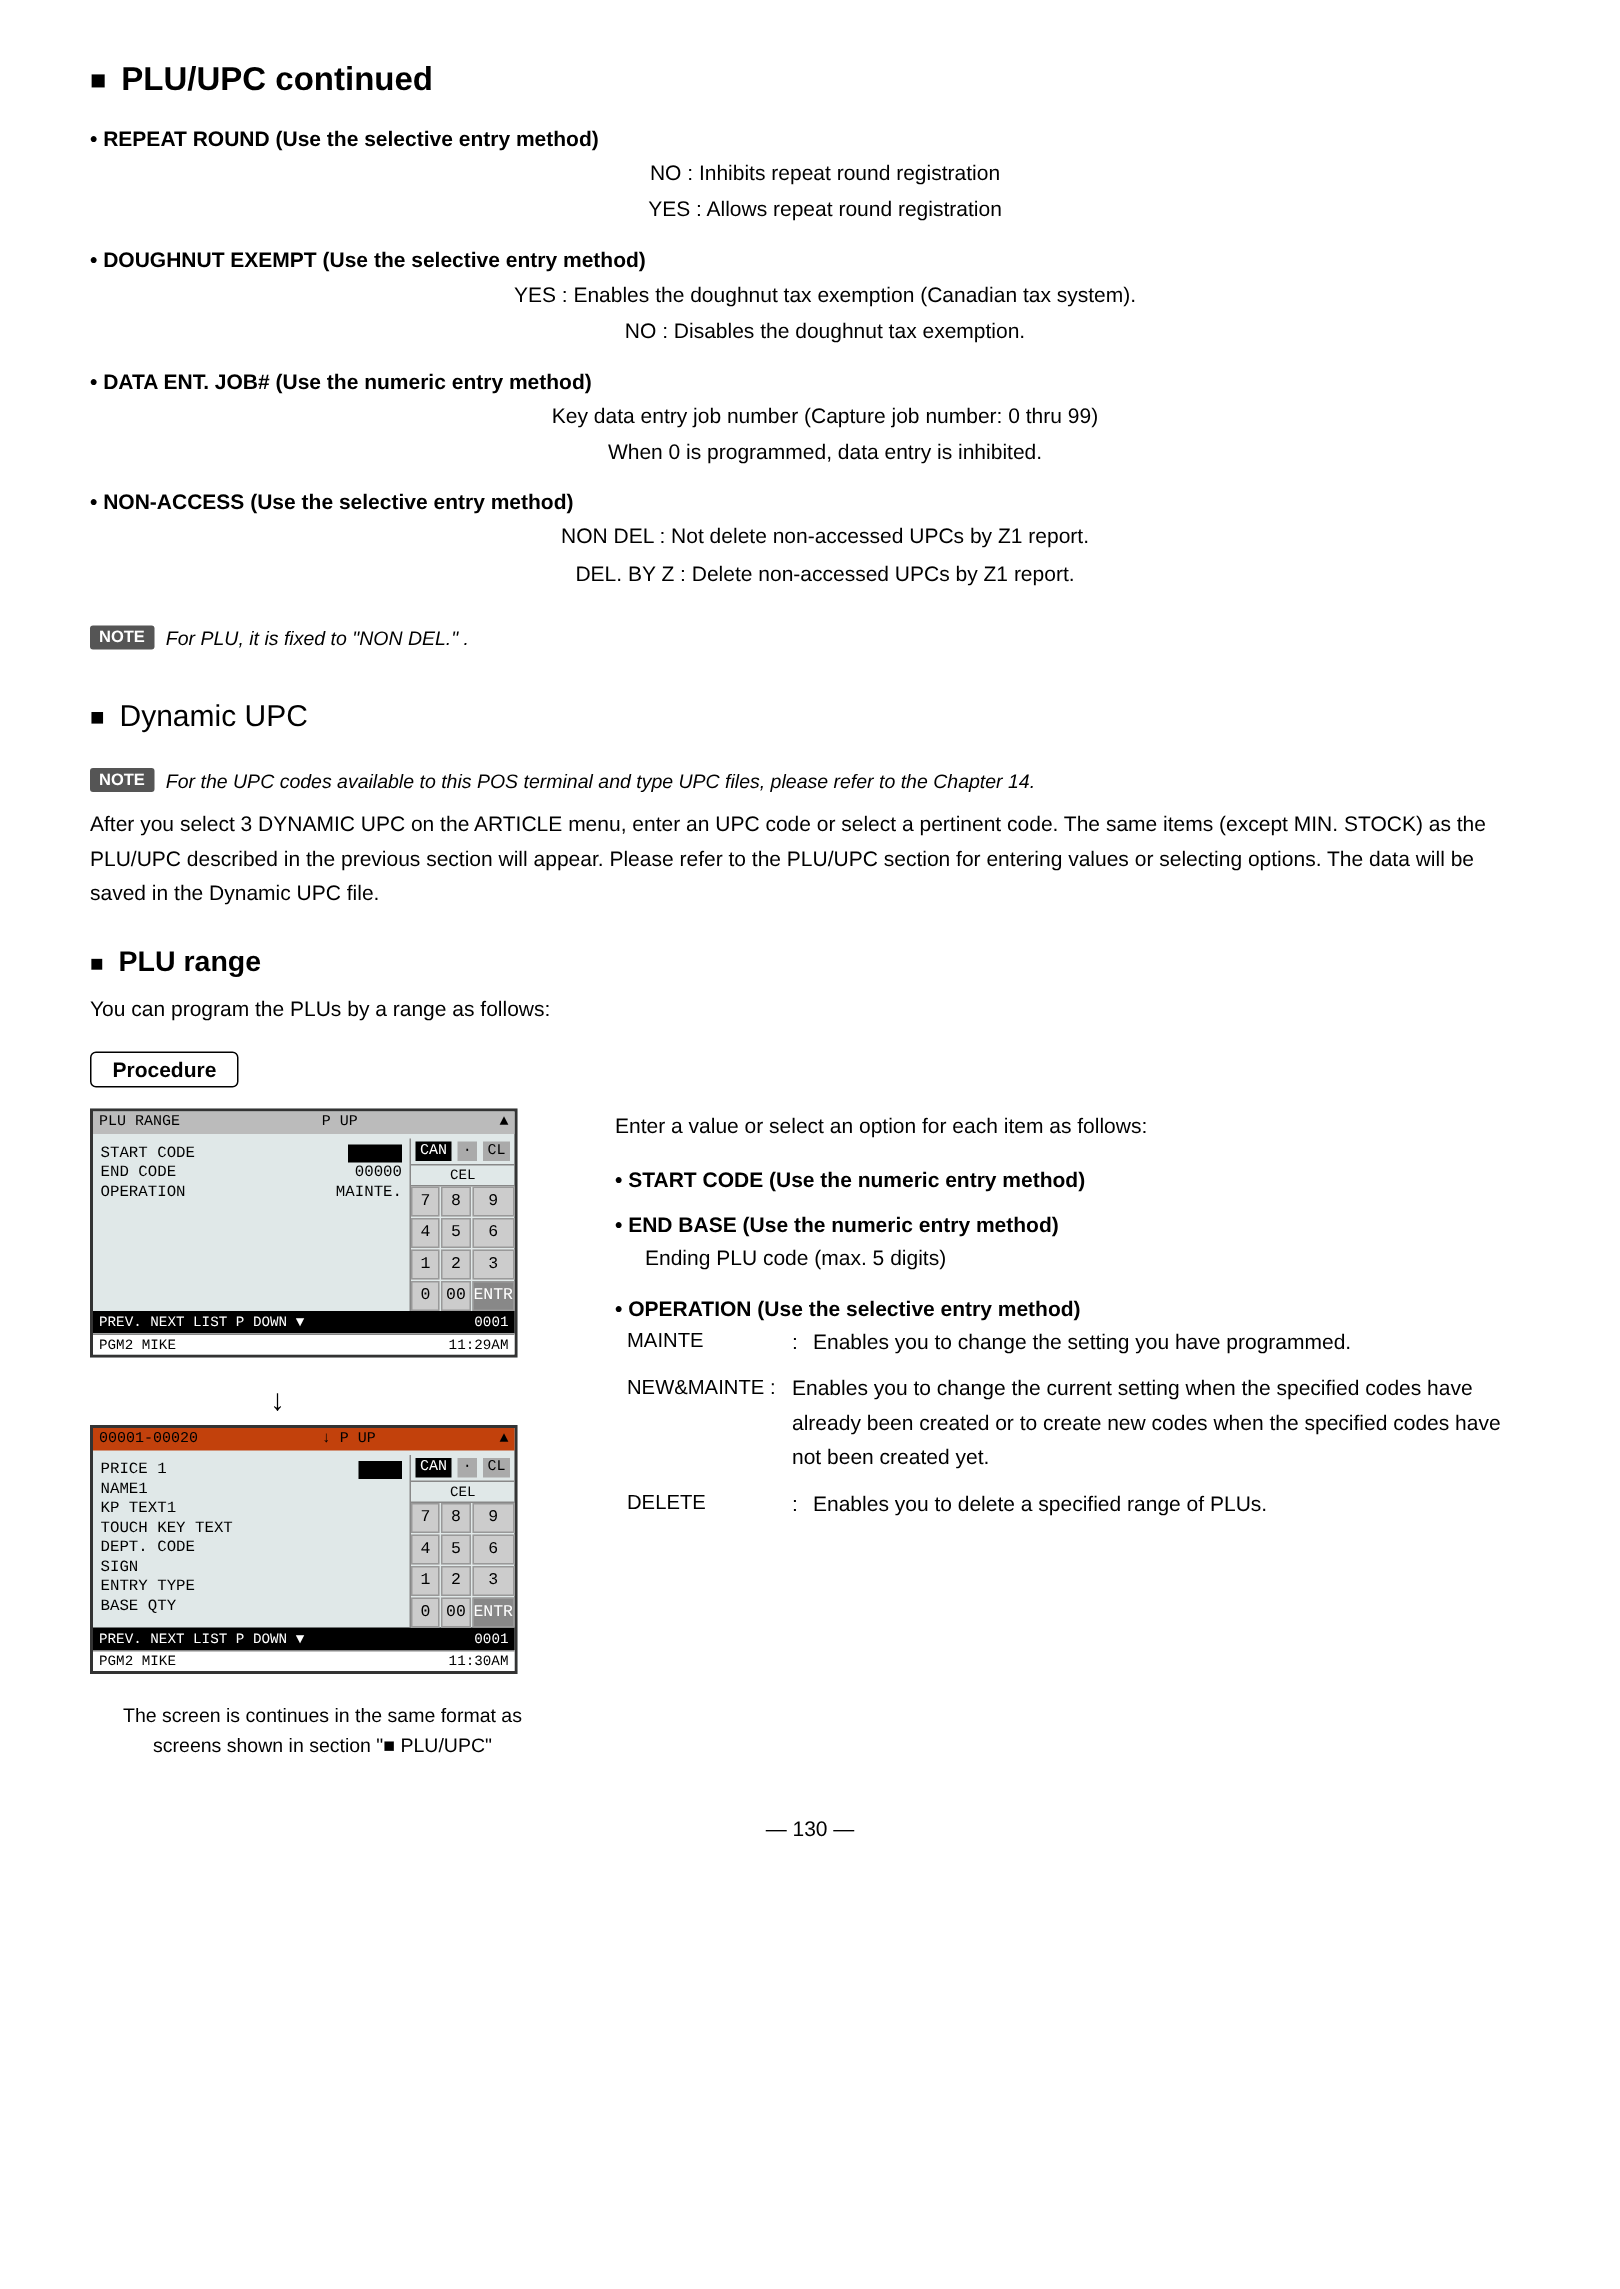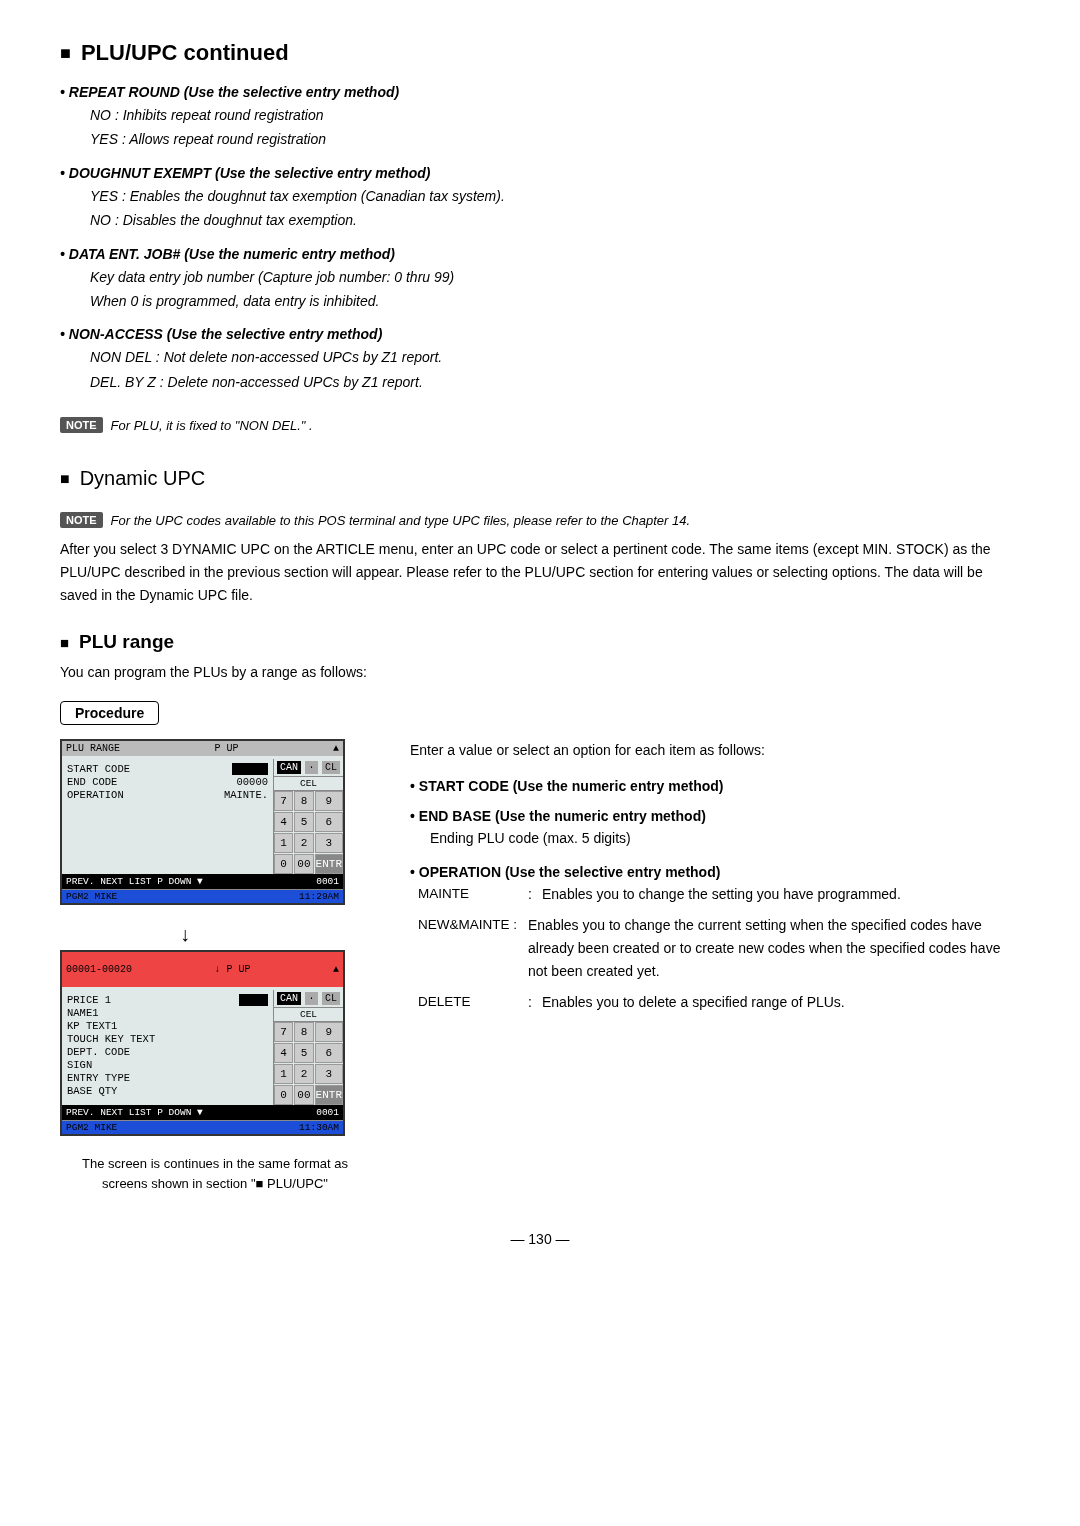--- a/index.html
+++ b/index.html
@@ -19,33 +19,33 @@
       display: flex;
       align-items: center;
       gap: 10px;
     }
     h1.section-title::before {
       content: '■';
       font-size: 18px;
     }
     .subsection {
       margin-bottom: 14px;
-      font-style: italic;
     }
     .subsection-title {
       font-weight: bold;
       margin-bottom: 4px;
     }
     .subsection-title::before {
       content: '• ';
     }
     .indent {
-      margin-left: 30px;
+      margin-left: 20px;
       margin-bottom: 2px;
       line-height: 1.6;
+      text-align: center;
     }
     .note-box {
       display: inline-flex;
       align-items: center;
       gap: 8px;
       margin: 10px 0;
       font-style: italic;
       font-size: 13px;
     }
     .note-label {
@@ -191,21 +191,21 @@
     }
     .pos-footer {
       background: #000;
       color: #fff;
       font-size: 9.5px;
       padding: 2px 4px;
       display: flex;
       justify-content: space-between;
     }
     .pos-footer2 {
-      background: #1d4ed8;
+      background: #ffffff;
       color: #000;
       font-size: 9.5px;
       padding: 1px 4px;
       display: flex;
       justify-content: space-between;
       border-top: 1px solid #888;
       align-items: flex-end;
     }
     .arrow-down {
       text-align: left;
@@ -375,21 +375,21 @@
         </div>
         <div class="pos-footer2">
           <span>PGM2   MIKE</span>
           <span>11:29AM</span>
         </div>
       </div>
 
       <div class="arrow-down">↓</div>
 
       <div class="pos-screen">
-        <div class="pos-header-row" style="background:#ef4444; padding:12px 4px;justify-content:space-between;">
+        <div class="pos-header-row" style="background:#c2410c; padding:2px 4px;justify-content:space-between;">
           <span>00001-00020</span>
           <span>↓  P UP</span>
           <span>▲</span>
         </div>
         <div class="pos-screen-inner">
           <div class="pos-left">
             <div class="pos-row">
               <span class="label">PRICE 1</span>
               <span class="value pos-highlight">0.00</span>
             </div>

